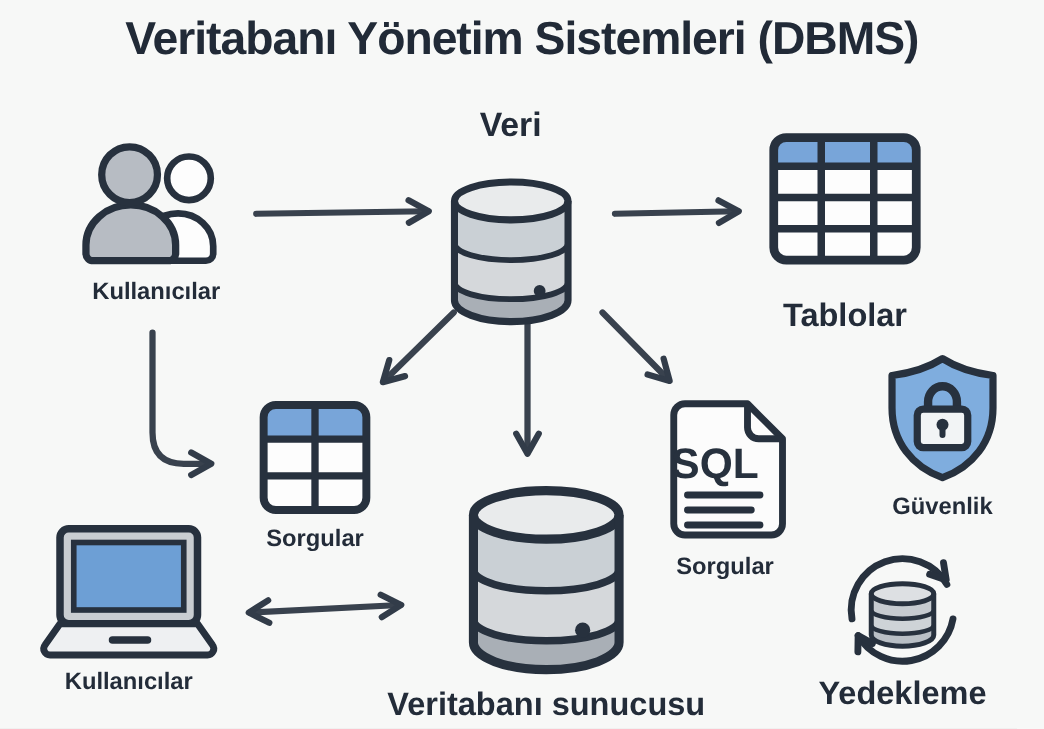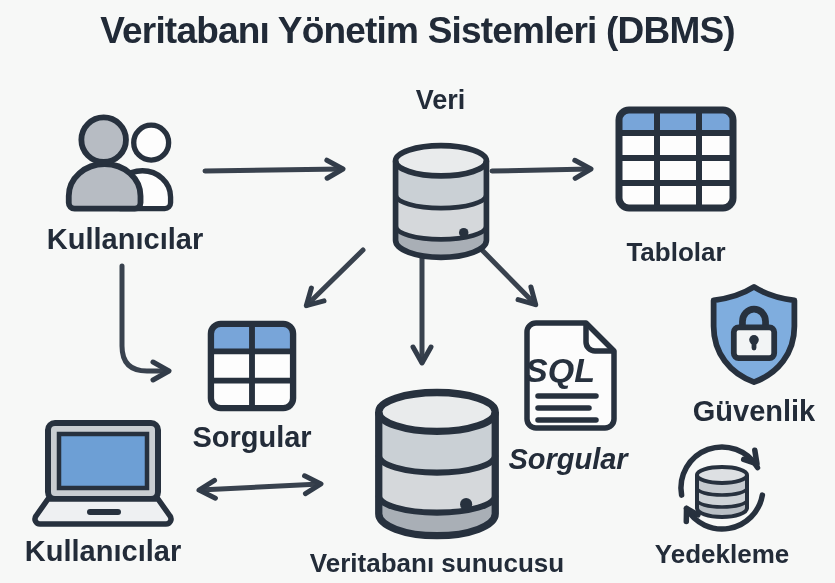--- a/index.html
+++ b/index.html
@@ -9,21 +9,21 @@
   }
   .title {
     position:absolute; top:10px; left:0; right:0; margin:0; text-align:center;
     font-size:37px; font-weight:700; letter-spacing:-0.8px; color:#212a37;
   }
   .connectors { position:absolute; left:0; top:0; width:835px; height:583px; }
   .node { position:absolute; display:flex; flex-direction:column; align-items:center; }
   .label {
     font-weight:700; color:#232c39; text-align:center; white-space:nowrap; line-height:1.1;
   }
-  .fs25 { font-size:29px; }
+  .fs25 { font-size:19px; }
   .fs26 { font-size:26px; }
   .fs27 { font-size:27px; }
   .mt6 { margin-top:6px; } .mt8 { margin-top:8px; } .mt10 { margin-top:10px; }
   .mb6 { margin-bottom:6px; }
 </style>
 </head>
 <body>
 
 <div class="canvas">
 
@@ -64,21 +64,21 @@
   <div class="node" style="left:50px; top:110px; width:150px;">
     <svg width="128" height="106" viewBox="0 0 132 108">
       <path d="M61 101 a6 6 0 0 1 -6 -6 v-6 a29 27 0 0 1 58 0 v6 a6 6 0 0 1 -6 6 z" fill="#fdfdfd" stroke="#27313e" stroke-width="5.5"></path>
       <circle cx="93" cy="33" r="18" fill="#fdfdfd" stroke="#27313e" stroke-width="5.5"></circle>
       <path d="M14 101 a6 6 0 0 1 -6 -6 v-7 a37 33 0 0 1 74 0 v7 a6 6 0 0 1 -6 6 z" fill="#b7bcc3" stroke="#27313e" stroke-width="6"></path>
       <circle cx="44" cy="30" r="23" fill="#b7bcc3" stroke="#27313e" stroke-width="6"></circle>
     </svg>
     <div class="label fs25 mt8">Kullanıcılar</div>
   </div>
 
-  <div class="node" style="left:368px; top:86px; width:145px;gap:17px;">
+  <div class="node" style="left:336px; top:86px; width:145px;gap:17px;">
     <div class="label fs27 mb6">Veri</div>
     <svg width="106" height="124" viewBox="0 0 112 131">
       <use href="#db-cyl"></use>
     </svg>
   </div>
 
   <div class="node" style="left:608px; top:106px; width:136px;gap:16px;">
     <svg width="124" height="106" viewBox="0 0 122 106">
       <rect x="4" y="4" width="114" height="98" rx="10" fill="#fdfdfd"></rect>
       <path d="M14 4 h94 a10 10 0 0 1 10 10 v13 h-114 v-13 a10 10 0 0 1 10 -10 z" fill="#78a5d9"></path>
@@ -118,21 +118,21 @@
     <div class="label fs25 mt6">Kullanıcılar</div>
   </div>
 
   <div class="node" style="left:357px; top:384px; width:160px;">
     <svg width="136" height="159" viewBox="0 0 112 131">
       <use href="#db-cyl"></use>
     </svg>
     <div class="label fs26 mt6">Veritabanı sunucusu</div>
   </div>
 
-  <div class="node" style="left:512px; top:316px; width:112px;font-style:italic;">
+  <div class="node" style="left:524px; top:316px; width:112px;">
     <svg width="104" height="120" viewBox="0 0 104 116">
       <path d="M20 5 h50 l28 28 v68 a9 9 0 0 1 -9 9 h-69 a9 9 0 0 1 -9 -9 V14 a9 9 0 0 1 9 -9 z" fill="#fcfcfc" stroke="#27313e" stroke-width="5.5" stroke-linejoin="round"></path>
       <path d="M70 5 v19 a9 9 0 0 0 9 9 h19" fill="none" stroke="#27313e" stroke-width="5.5"></path>
       <text x="44" y="64" text-anchor="middle" font-family="Liberation Sans, sans-serif" font-size="34" font-weight="700" fill="#27313e">SQL</text>
       <g stroke="#27313e" stroke-width="5.5" stroke-linecap="round">
         <line x1="22" y1="78" x2="80" y2="78"></line>
         <line x1="22" y1="90" x2="73" y2="90"></line>
         <line x1="22" y1="102" x2="80" y2="102"></line>
       </g>
     </svg>

